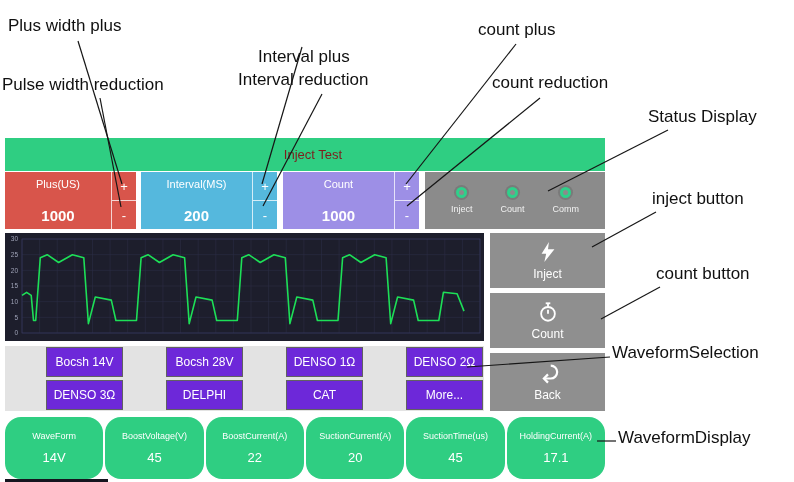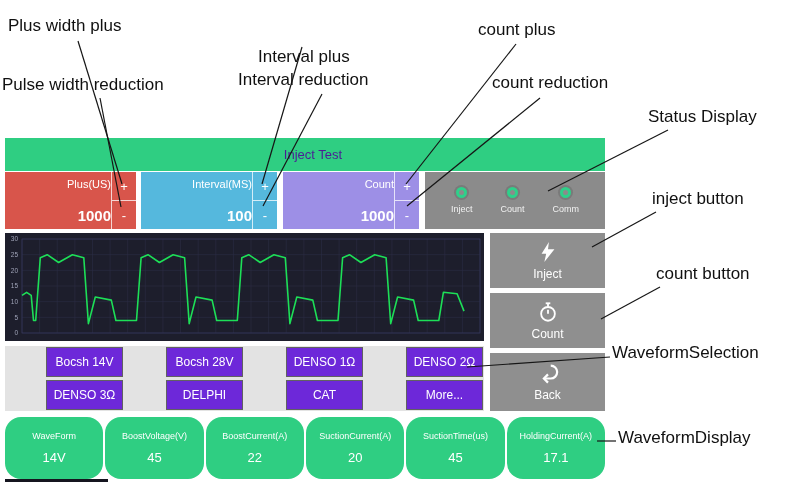--- a/index.html
+++ b/index.html
@@ -6,28 +6,28 @@
   html,body { background:#fff; font-family:"Liberation Sans", sans-serif; }
   .stage { position:relative; width:794px; height:482px; background:#fff; overflow:hidden; }
 
   
   .overlay { position:absolute; left:0; top:0; width:794px; height:482px; pointer-events:none; z-index:5; }
   .overlay line { stroke:#161616; stroke-width:1.2; }
   .ann { position:absolute; font-size:17px; color:#101010; white-space:nowrap; z-index:6; }
 
   
   .titlebar { position:absolute; left:5px; top:138px; width:600px; height:33px;
-              background:var(--accent-green,#2fce82); color:#4c1d95; display:flex;
+              background:var(--accent-green,#2fce82); color:#7f1d1d; display:flex;
               align-items:center; justify-content:center; font-size:13px;padding-left:16px; }
 
   .param { position:absolute; top:172px; height:57px; display:flex; color:#fff; }
   .pbox-red    { background:var(--param-red,#d8554b); }
   .pbox-blue   { background:var(--param-blue,#55b8dd); }
   .pbox-purple { background:var(--param-purple,#9d8fe6); }
-  .param-main  { flex:1; display:flex; flex-direction:column; align-items:flex-end; justify-content:center; gap:8px; }
+  .param-main  { flex:1; display:flex; flex-direction:column; align-items:center; justify-content:center; gap:8px; }
   .param-label { font-size:11px; }
   .param-value { font-size:15px; font-weight:bold;margin-top:9px; }
   .steppers    { width:25px; display:flex; flex-direction:column; border-left:1px solid rgba(255,255,255,.75); }
   .step { flex:1; background:transparent; border:none; color:#fff; font-size:13px; cursor:pointer;
           display:flex; align-items:center; justify-content:center; font-family:inherit; }
   .step-minus { border-top:1px solid rgba(255,255,255,.75); }
 
   .statusbox { position:absolute; top:172px; height:57px; background:var(--panel-gray,#8b8b8b);
                display:flex; align-items:center; justify-content:space-around; padding:0 12px; }
   .indicator { display:flex; flex-direction:column; align-items:center; gap:6px; }
@@ -100,21 +100,21 @@
     </div>
     <div class="steppers">
       <button class="step">+</button>
       <button class="step step-minus">-</button>
     </div>
   </div>
 
   <div class="param pbox-blue" style="left:141px; width:136px;">
     <div class="param-main">
       <div class="param-label">Interval(MS)</div>
-      <div class="param-value">100</div>
+      <div class="param-value">200</div>
     </div>
     <div class="steppers">
       <button class="step">+</button>
       <button class="step step-minus">-</button>
     </div>
   </div>
 
   <div class="param pbox-purple" style="left:283px; width:136px;">
     <div class="param-main">
       <div class="param-label">Count</div>

